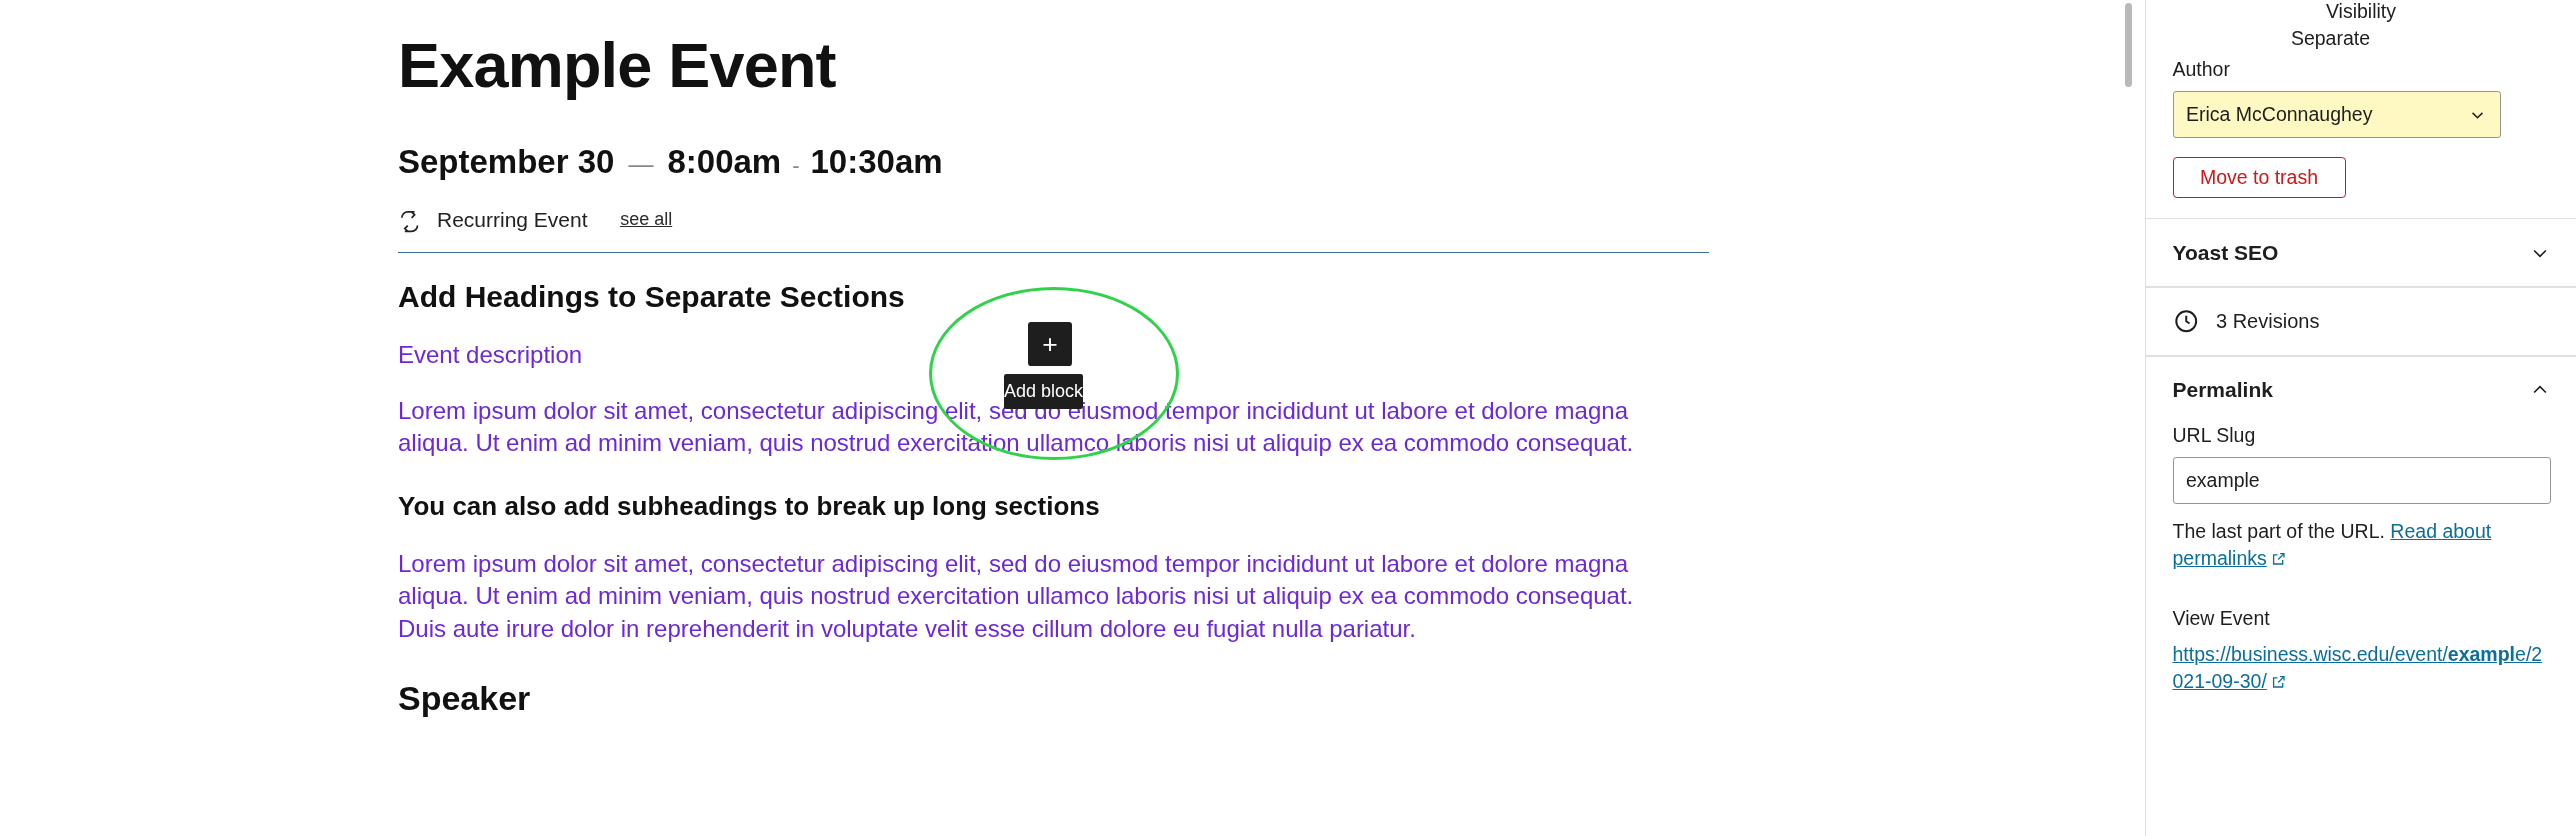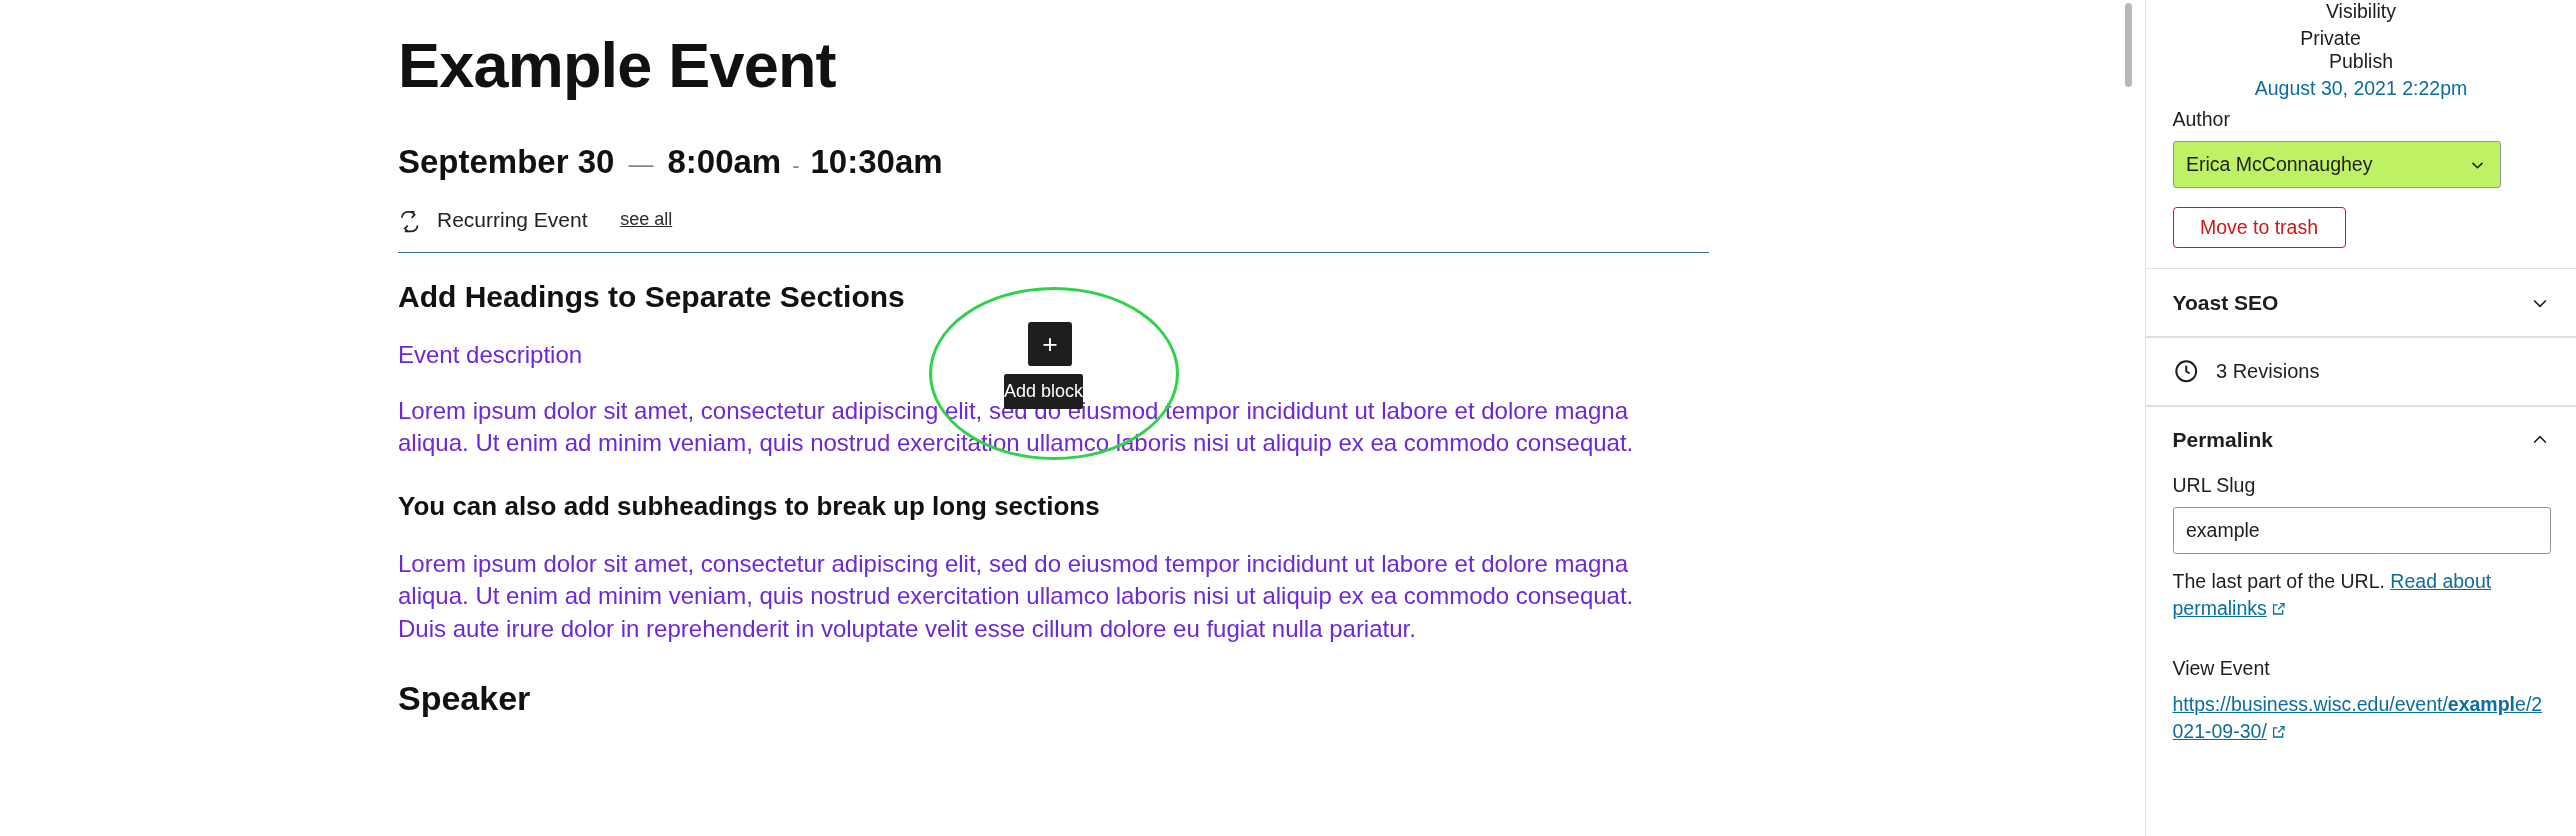--- a/index.html
+++ b/index.html
@@ -200,21 +200,21 @@
     font-size: 19.5px;
     color: #1e1e1e;
     margin-bottom: 10px;
   }
   .select {
     position: relative;
     width: 328px;
     height: 47px;
     border: 1.6px solid #949494;
     border-radius: 3.1px;
-    background: #bef264;
+    background: #fef9c3;
     display: flex;
     align-items: center;
     padding: 0 12.5px;
     font-size: 19.5px;
     color: #1e1e1e;
     cursor: pointer;
   }
   .select .chev {
     position: absolute;
     right: 14px;
@@ -361,27 +361,23 @@
 
     <div class="editor-scrollbar">
       <div class="editor-scroll-thumb"></div>
     </div>
   </div>
 
   <div class="sidebar">
 
     <div class="row">
       <span class="label">Visibility</span>
-      <span class="value private">Private</span>
-    </div>
-
-    <div class="row">
-      <span class="label">Publish</span>
-      <span class="value link">August 30, 2021 2:22pm</span>
-    </div>
+      <span class="value private">Separate</span>
+    </div>
+
 
     <div class="author-block">
       <div class="author-label">Author</div>
       <div class="select">
         <span>Erica McConnaughey</span>
         <span class="chev">
           <svg viewBox="0 0 24 24" width="17" height="17" fill="none" stroke="#1e1e1e" stroke-width="2">
             <path d="M5 9l7 7 7-7"></path>
           </svg>
         </span>

